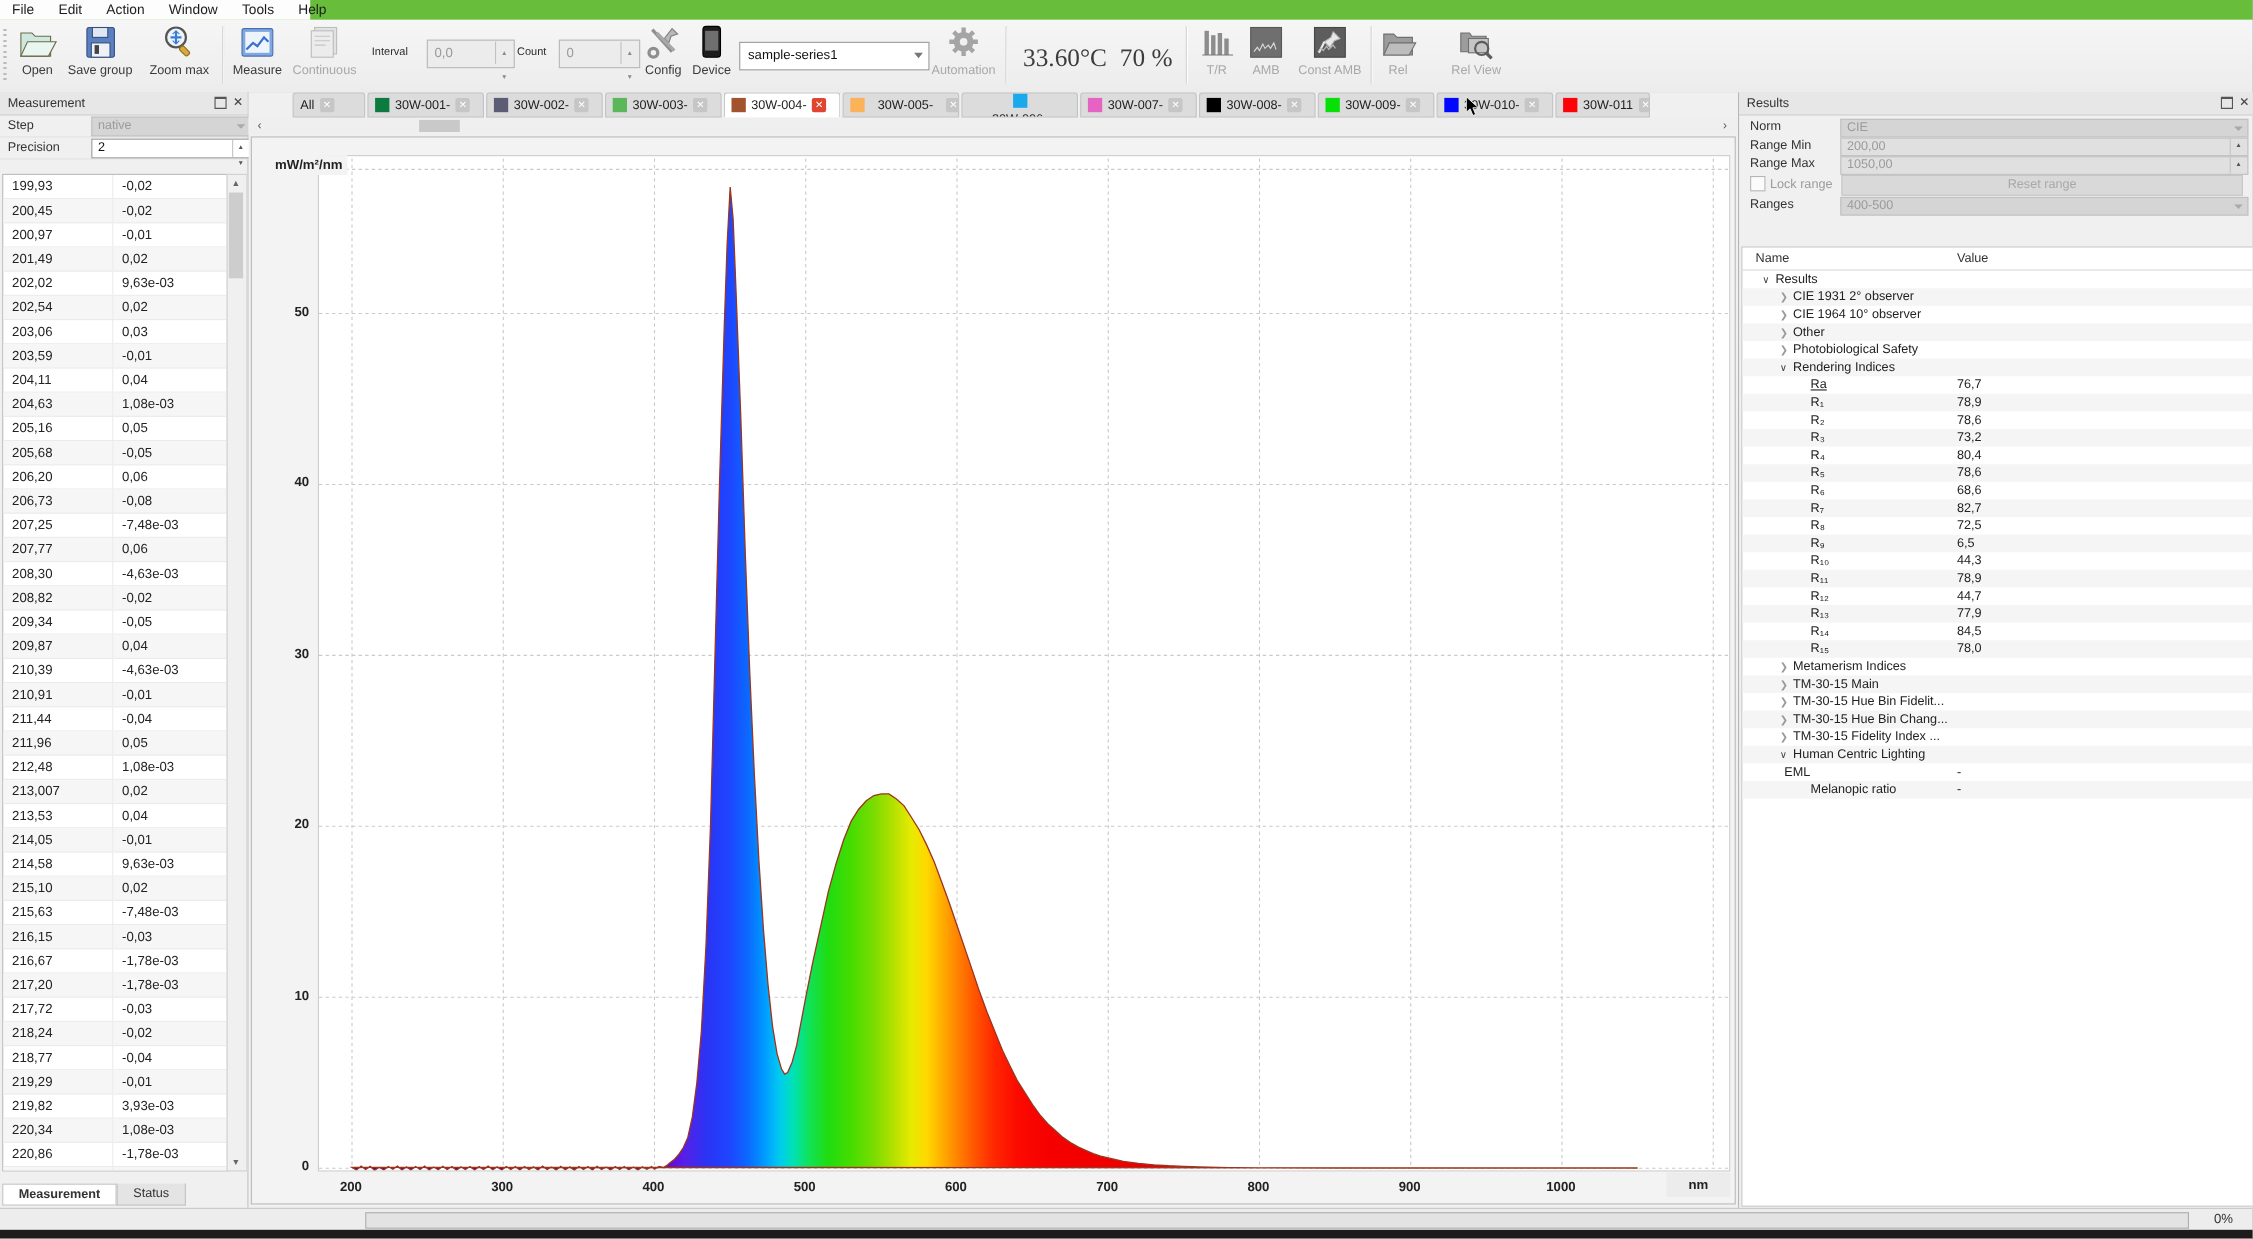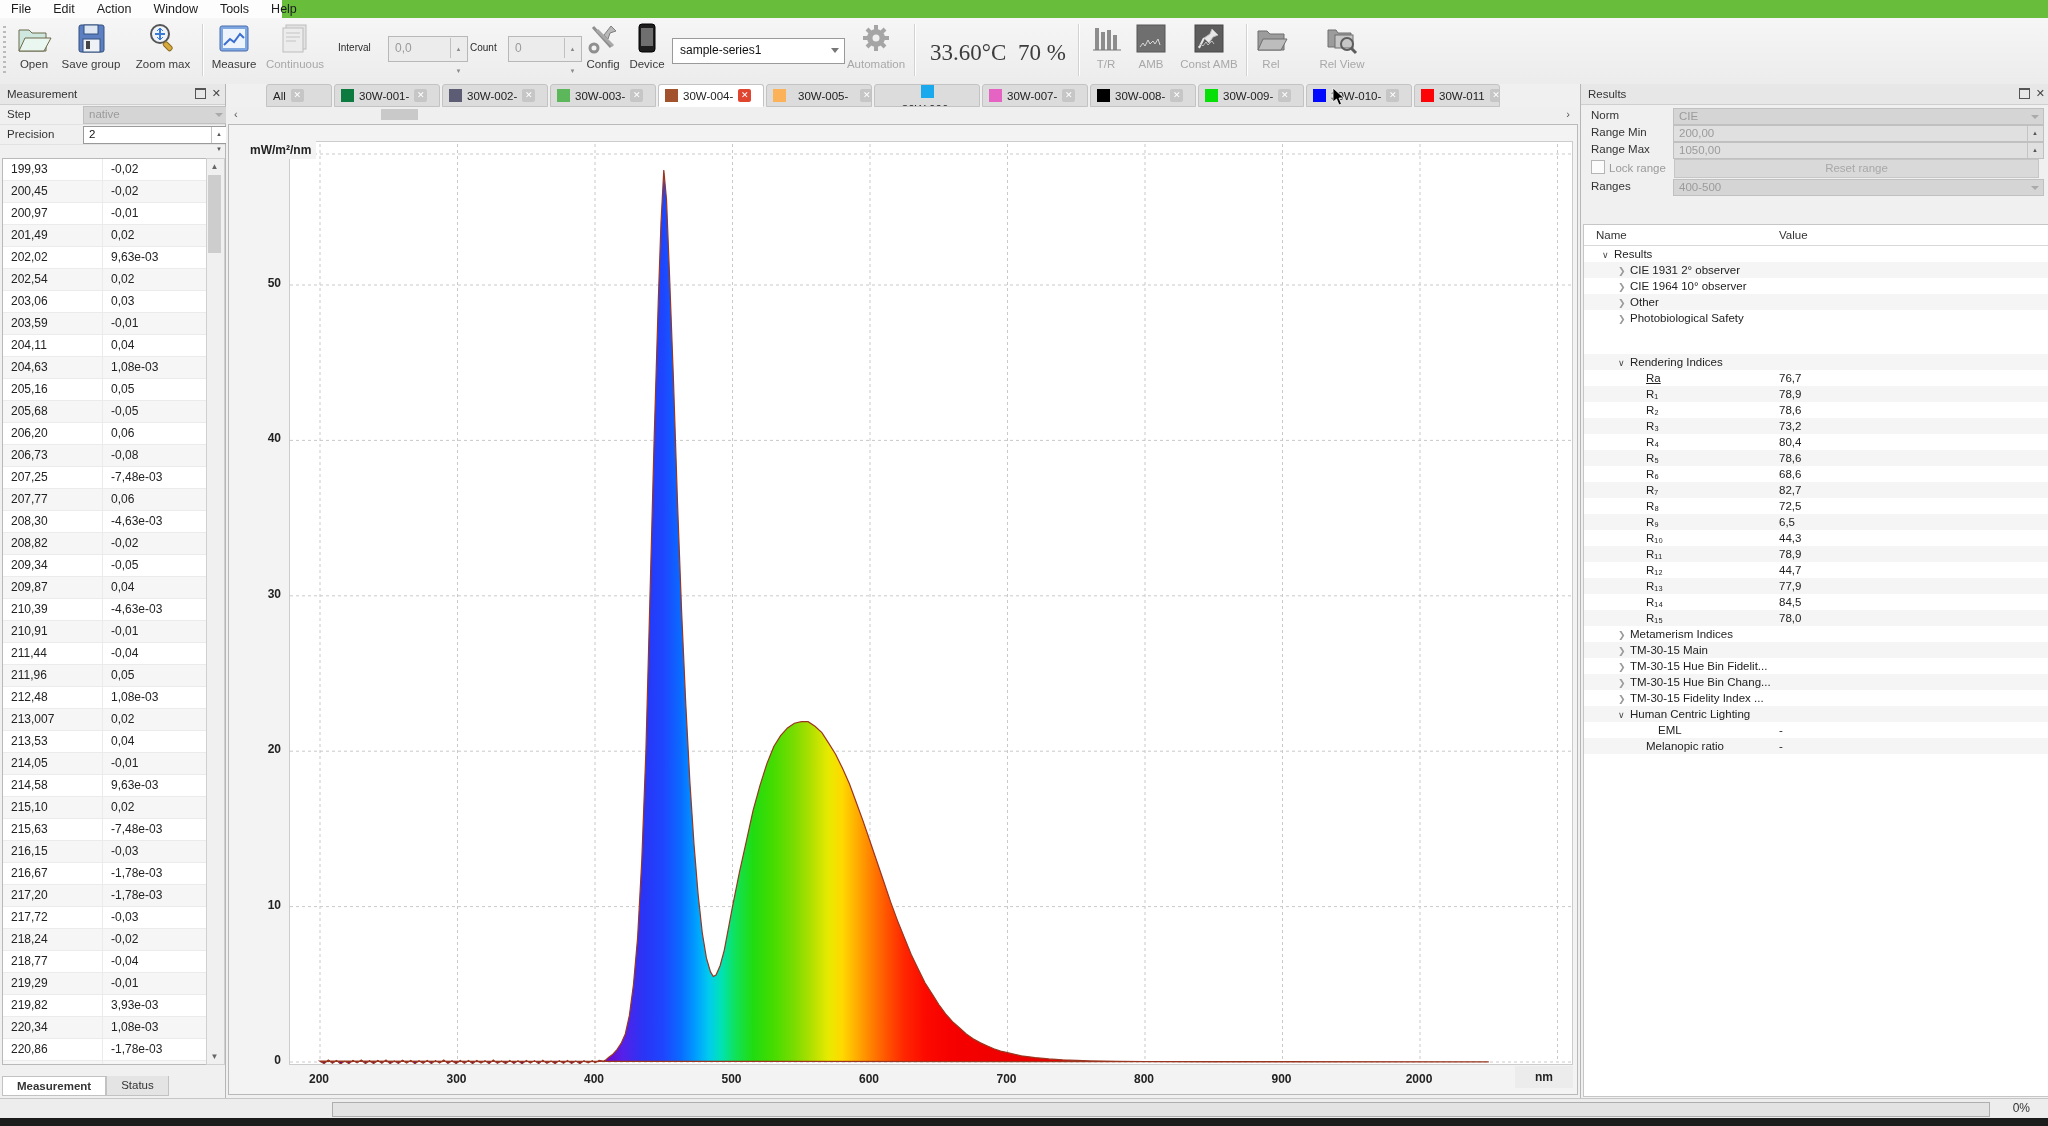--- a/index.html
+++ b/index.html
@@ -647,21 +647,21 @@
         </div>
       <div id="xticks">
           <div class="xtick" style="left: 70px;">200</div>
           <div class="xtick" style="left: 207.5px;">300</div>
           <div class="xtick" style="left: 345px;">400</div>
           <div class="xtick" style="left: 482.5px;">500</div>
           <div class="xtick" style="left: 620px;">600</div>
           <div class="xtick" style="left: 757.5px;">700</div>
           <div class="xtick" style="left: 895px;">800</div>
           <div class="xtick" style="left: 1032.5px;">900</div>
-          <div class="xtick" style="left: 1170px;">2000</div>
+          <div class="xtick" style="left: 1170px;">1000</div>
         </div>
       <div id="nm-box">nm</div>
     </div>
   </div>
 
   <div id="right-panel">
     <div class="panel-header">
       <span>Results</span>
       <span class="ph-icons">
         <span class="float-ico"></span>
@@ -715,21 +715,21 @@
       <div id="tree-header">
         <span style="position:absolute;left:12px;">Name</span>
         <span style="position:absolute;left:195px;">Value</span>
       </div>
       <div id="tree-rows">
           <div class="tree-row" style="padding-left: 18px;"><span class="tw-arrow open">∨</span><span>Results</span></div>
           <div class="tree-row" style="padding-left: 34px;"><span class="tw-arrow">❯</span><span>CIE 1931 2° observer</span></div>
           <div class="tree-row" style="padding-left: 34px;"><span class="tw-arrow">❯</span><span>CIE 1964 10° observer</span></div>
           <div class="tree-row" style="padding-left: 34px;"><span class="tw-arrow">❯</span><span>Other</span></div>
           <div class="tree-row" style="padding-left: 34px;"><span class="tw-arrow">❯</span><span>Photobiological Safety</span></div>
-          <div class="tree-row" style="padding-left: 34px; margin-top: 28px;"><span class="tw-arrow open">∨</span><span>Rendering Indices</span></div>
+          <div class="tree-row" style="padding-left: 34px;"><span class="tw-arrow open">∨</span><span>Rendering Indices</span></div>
           <div class="tree-row" style="padding-left: 50px; text-decoration: underline;"><span class="tw-arrow"></span><span>Ra</span><span class="tree-val">76,7</span></div>
           <div class="tree-row" style="padding-left: 50px;"><span class="tw-arrow"></span><span>R₁</span><span class="tree-val">78,9</span></div>
           <div class="tree-row" style="padding-left: 50px;"><span class="tw-arrow"></span><span>R₂</span><span class="tree-val">78,6</span></div>
           <div class="tree-row" style="padding-left: 50px;"><span class="tw-arrow"></span><span>R₃</span><span class="tree-val">73,2</span></div>
           <div class="tree-row" style="padding-left: 50px;"><span class="tw-arrow"></span><span>R₄</span><span class="tree-val">80,4</span></div>
           <div class="tree-row" style="padding-left: 50px;"><span class="tw-arrow"></span><span>R₅</span><span class="tree-val">78,6</span></div>
           <div class="tree-row" style="padding-left: 50px;"><span class="tw-arrow"></span><span>R₆</span><span class="tree-val">68,6</span></div>
           <div class="tree-row" style="padding-left: 50px;"><span class="tw-arrow"></span><span>R₇</span><span class="tree-val">82,7</span></div>
           <div class="tree-row" style="padding-left: 50px;"><span class="tw-arrow"></span><span>R₈</span><span class="tree-val">72,5</span></div>
           <div class="tree-row" style="padding-left: 50px;"><span class="tw-arrow"></span><span>R₉</span><span class="tree-val">6,5</span></div>
@@ -738,21 +738,21 @@
           <div class="tree-row" style="padding-left: 50px;"><span class="tw-arrow"></span><span>R₁₂</span><span class="tree-val">44,7</span></div>
           <div class="tree-row" style="padding-left: 50px;"><span class="tw-arrow"></span><span>R₁₃</span><span class="tree-val">77,9</span></div>
           <div class="tree-row" style="padding-left: 50px;"><span class="tw-arrow"></span><span>R₁₄</span><span class="tree-val">84,5</span></div>
           <div class="tree-row" style="padding-left: 50px;"><span class="tw-arrow"></span><span>R₁₅</span><span class="tree-val">78,0</span></div>
           <div class="tree-row" style="padding-left: 34px;"><span class="tw-arrow">❯</span><span>Metamerism Indices</span></div>
           <div class="tree-row" style="padding-left: 34px;"><span class="tw-arrow">❯</span><span>TM-30-15 Main</span></div>
           <div class="tree-row" style="padding-left: 34px;"><span class="tw-arrow">❯</span><span>TM-30-15 Hue Bin Fidelit...</span></div>
           <div class="tree-row" style="padding-left: 34px;"><span class="tw-arrow">❯</span><span>TM-30-15 Hue Bin Chang...</span></div>
           <div class="tree-row" style="padding-left: 34px;"><span class="tw-arrow">❯</span><span>TM-30-15 Fidelity Index ...</span></div>
           <div class="tree-row" style="padding-left: 34px;"><span class="tw-arrow open">∨</span><span>Human Centric Lighting</span></div>
-          <div class="tree-row" style="padding-left: 62px;"><span class="tw-arrow"></span><span>EML</span><span class="tree-val">-</span></div>
+          <div class="tree-row" style="padding-left: 26px;"><span class="tw-arrow"></span><span>EML</span><span class="tree-val">-</span></div>
           <div class="tree-row" style="padding-left: 50px;"><span class="tw-arrow"></span><span>Melanopic ratio</span><span class="tree-val">-</span></div>
         </div>
     </div>
   </div>
 
   <div id="statusbar">
     <div id="progress-track"></div>
     <span id="progress-label">0%</span>
   </div>
   <div id="bottom-strip"></div>

